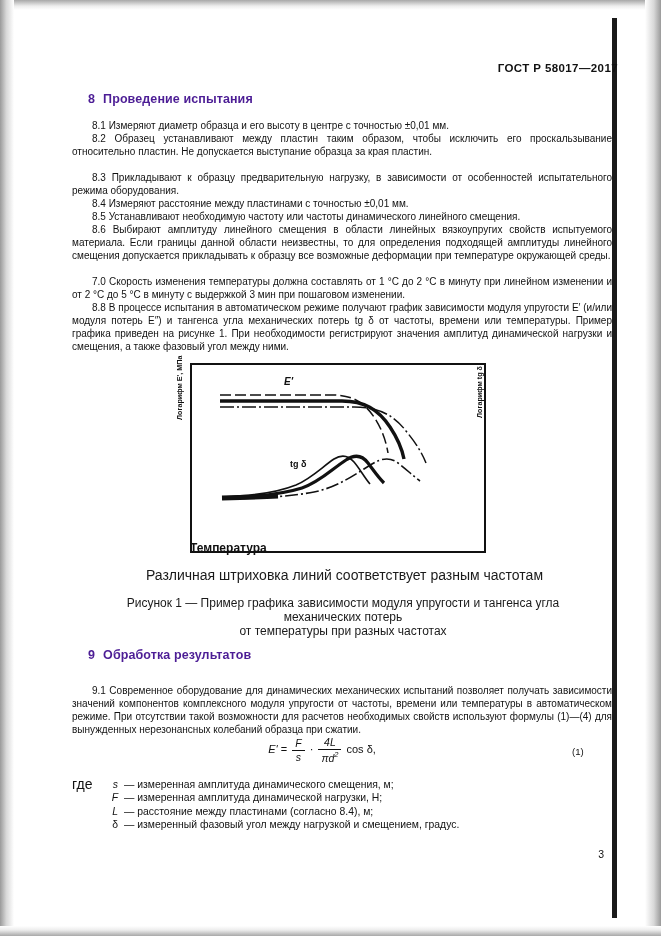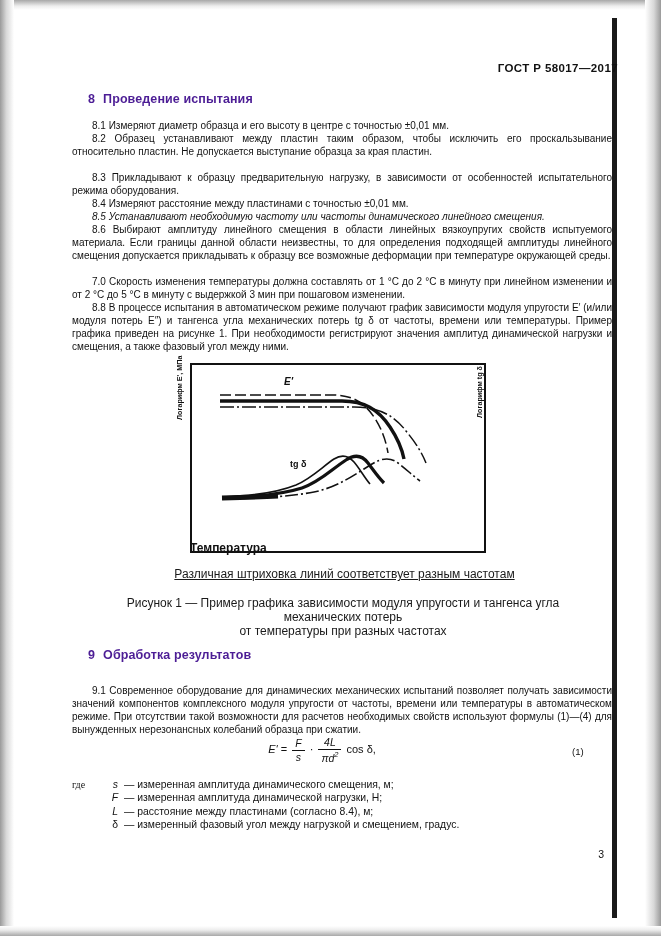--- a/index.html
+++ b/index.html
@@ -137,23 +137,22 @@
     font-weight: bold;
     color: #111;
   }
 
   .fig-note {
     position: absolute;
     left: 60px;
     top: 567px;
     width: 545px;
     text-align: center;
-    font-size: 12px;
+    font-size: 14px;
     color: #1a1a1a;
-    text-decoration: underline;
   }
   .fig-caption {
     position: absolute;
     left: 76px;
     top: 596px;
     width: 510px;
     text-align: center;
     font-size: 12px;
     line-height: 14px;
     color: #1a1a1a;
@@ -220,22 +219,21 @@
     width: 46px;
     text-align: right;
     font-style: italic;
     padding-right: 6px;
   }
   .deflist .sym-plain { font-style: normal; }
   .deflist .where {
     position: absolute;
     left: 0;
     top: 0;
-    font-size: 10px;
-    font-family: Liberation Serif, serif;
+    font-size: 14px;
   }
 
   .page-num {
     position: absolute;
     left: 0;
     top: 848px;
     width: 592px;
     text-align: right;
     font-size: 10.5px;
     color: #111;
@@ -257,21 +255,21 @@
     <div class="doc-header">ГОСТ Р 58017—2017</div>
 
     <div class="sect-heading" style="top:92px;">
       <span class="num">8</span><span>Проведение испытания</span>
     </div>
 
     <div class="para" style="top:119px;">8.1  Измеряют диаметр образца и его высоту в центре с точностью ±0,01 мм.</div>
     <div class="para" style="top:132px;">8.2  Образец устанавливают между пластин таким образом, чтобы исключить его проскальзывание относительно пластин. Не допускается выступание образца за края пластин.</div>
     <div class="para" style="top:171px;">8.3  Прикладывают к образцу предварительную нагрузку, в зависимости от особенностей испытательного режима оборудования.</div>
     <div class="para" style="top:197px;">8.4  Измеряют расстояние между пластинами с точностью ±0,01 мм.</div>
-    <div class="para" style="top:210px;font-style:italic;">8.5  Устанавливают необходимую частоту или частоты динамического линейного смещения.</div>
+    <div class="para" style="top:210px;">8.5  Устанавливают необходимую частоту или частоты динамического линейного смещения.</div>
     <div class="para" style="top:223px;">8.6  Выбирают амплитуду линейного смещения в области линейных вязкоупругих свойств испытуемого материала. Если границы данной области неизвестны, то для определения подходящей амплитуды линейного смещения допускается прикладывать к образцу все возможные деформации при температуре окружающей среды.</div>
     <div class="para" style="top:275px;">7.0  Скорость изменения температуры должна составлять от 1 °С до 2 °С в минуту при линейном изменении и от 2 °С до 5 °С в минуту с выдержкой 3 мин при пошаговом изменении.</div>
     <div class="para" style="top:301px;">8.8  В процессе испытания в автоматическом режиме получают график зависимости модуля упругости E′ (и/или модуля потерь E″) и тангенса угла механических потерь tg δ от частоты, времени или температуры. Пример графика приведен на рисунке 1. При необходимости регистрируют значения амплитуд динамической нагрузки и смещения, а также фазовый угол между ними.</div>
 
     <div class="fig-box">
       <svg class="fig-svg" width="292" height="186" viewBox="0 0 292 186">
 
         <g fill="none" stroke="#111">
           <path d="M28,30 L140,30 C160,30 172,37 182,52 C190,64 194,76 196,88" stroke-width="1.5" stroke-dasharray="11,4"></path>
           <path d="M28,36 L150,36 C172,36 186,44 198,62 C206,74 210,84 212,94" stroke-width="3.4"></path>

